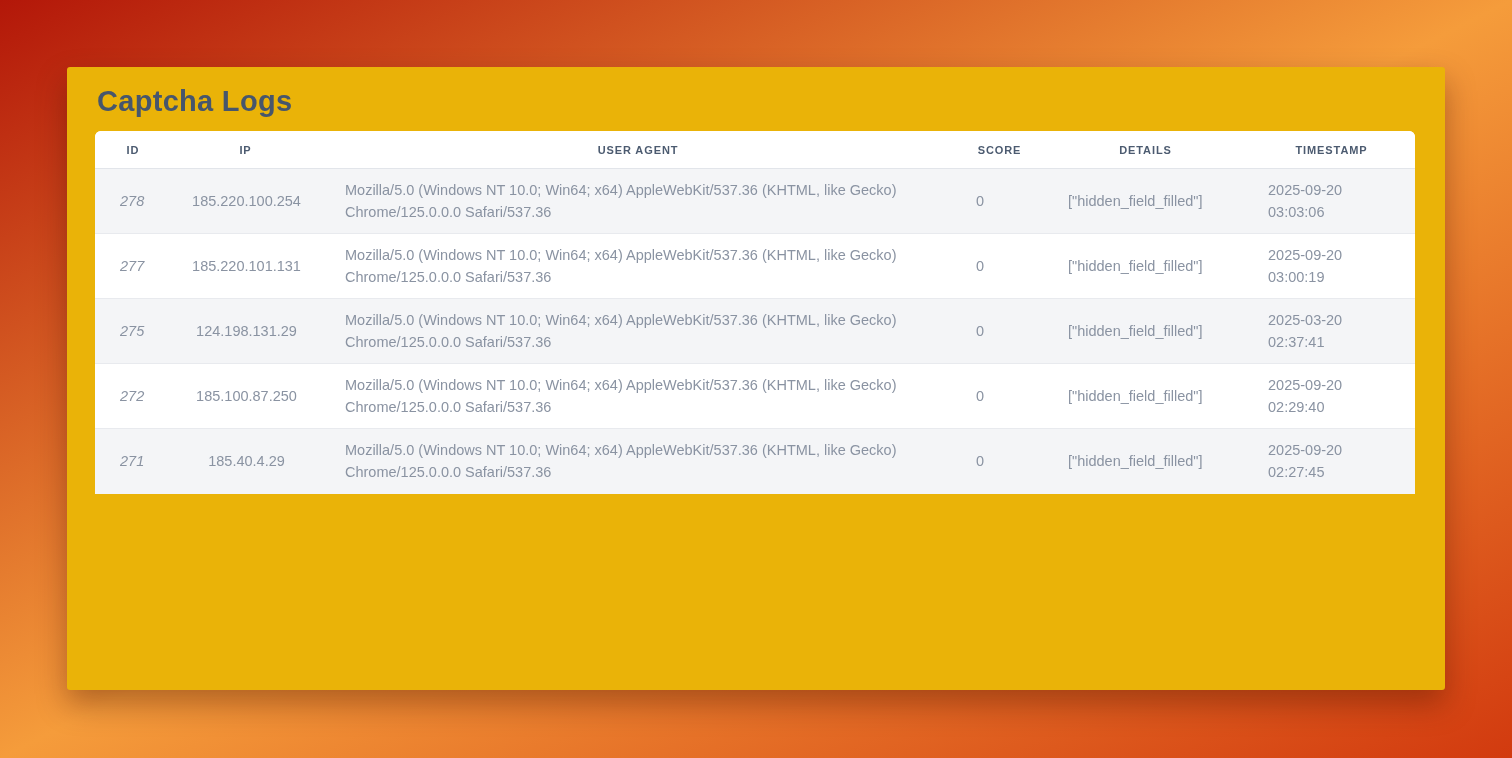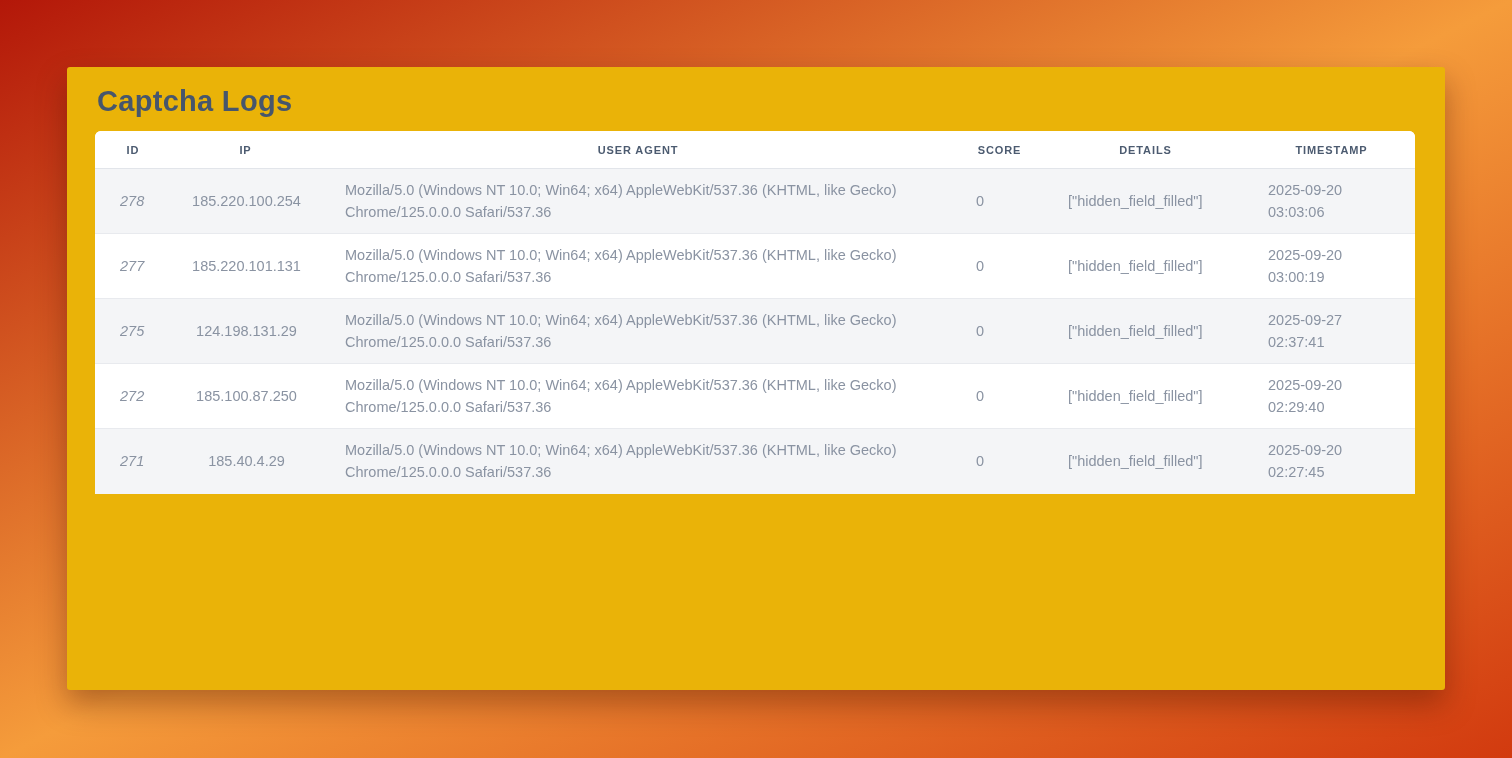--- a/index.html
+++ b/index.html
@@ -113,21 +113,21 @@
           <td class="col-score">0</td>
           <td class="col-details">["hidden_field_filled"]</td>
           <td class="col-timestamp">2025-09-20 03:00:19</td>
         </tr>
         <tr>
           <td class="col-id">275</td>
           <td class="col-ip">124.198.131.29</td>
           <td class="col-user_agent">Mozilla/5.0 (Windows NT 10.0; Win64; x64) AppleWebKit/537.36 (KHTML, like Gecko) Chrome/125.0.0.0 Safari/537.36</td>
           <td class="col-score">0</td>
           <td class="col-details">["hidden_field_filled"]</td>
-          <td class="col-timestamp">2025-09-27 02:37:41</td>
+          <td class="col-timestamp">2025-03-20 02:37:41</td>
         </tr>
         <tr>
           <td class="col-id">272</td>
           <td class="col-ip">185.100.87.250</td>
           <td class="col-user_agent">Mozilla/5.0 (Windows NT 10.0; Win64; x64) AppleWebKit/537.36 (KHTML, like Gecko) Chrome/125.0.0.0 Safari/537.36</td>
           <td class="col-score">0</td>
           <td class="col-details">["hidden_field_filled"]</td>
           <td class="col-timestamp">2025-09-20 02:29:40</td>
         </tr>
         <tr>

